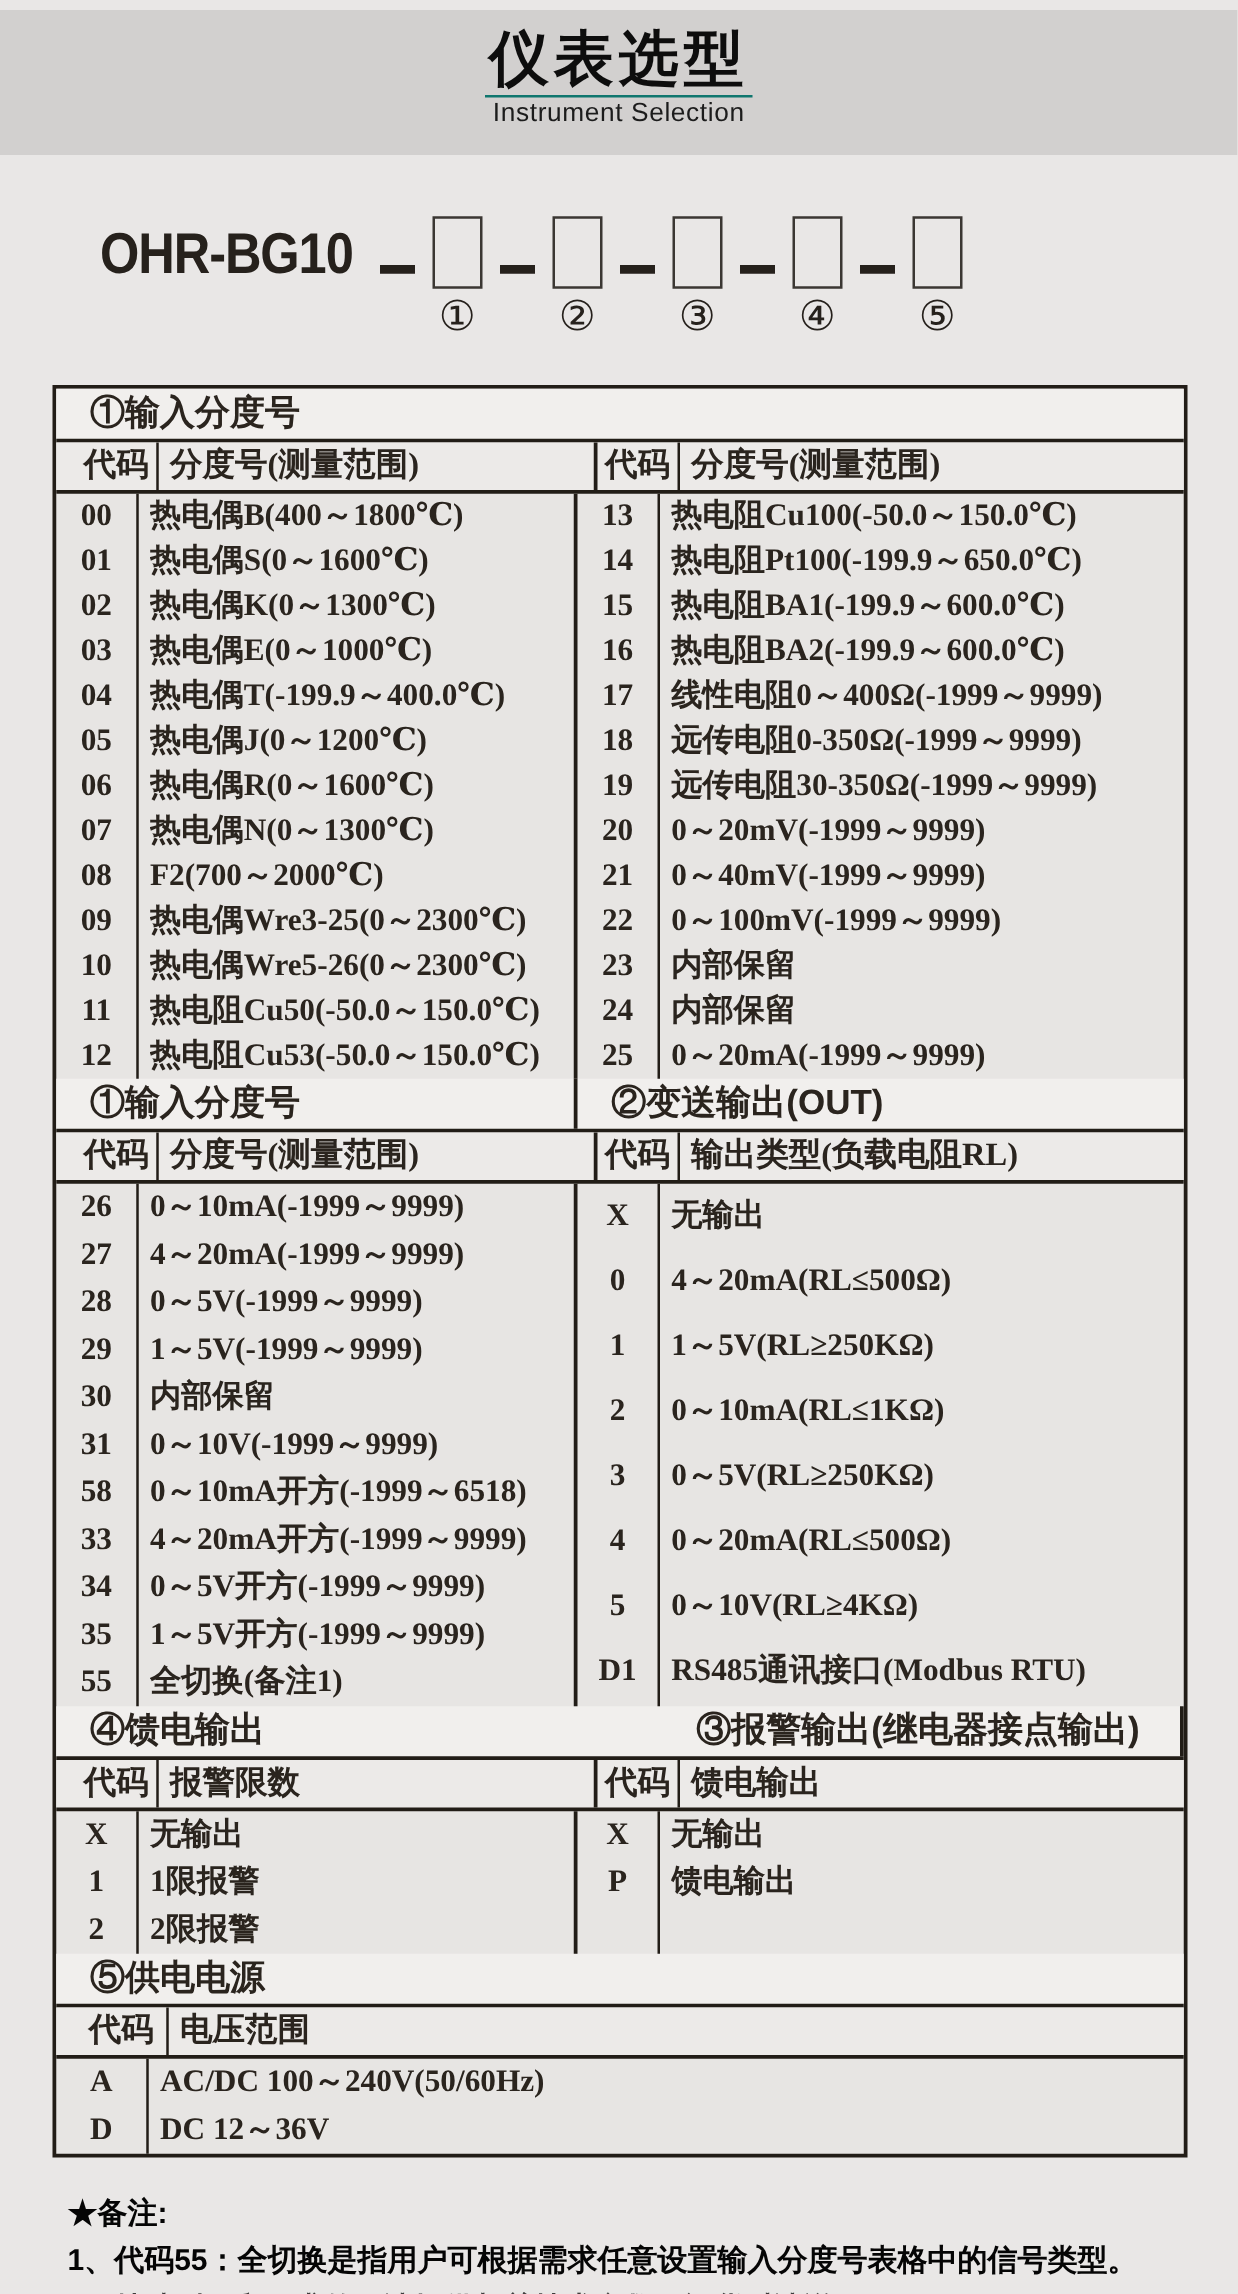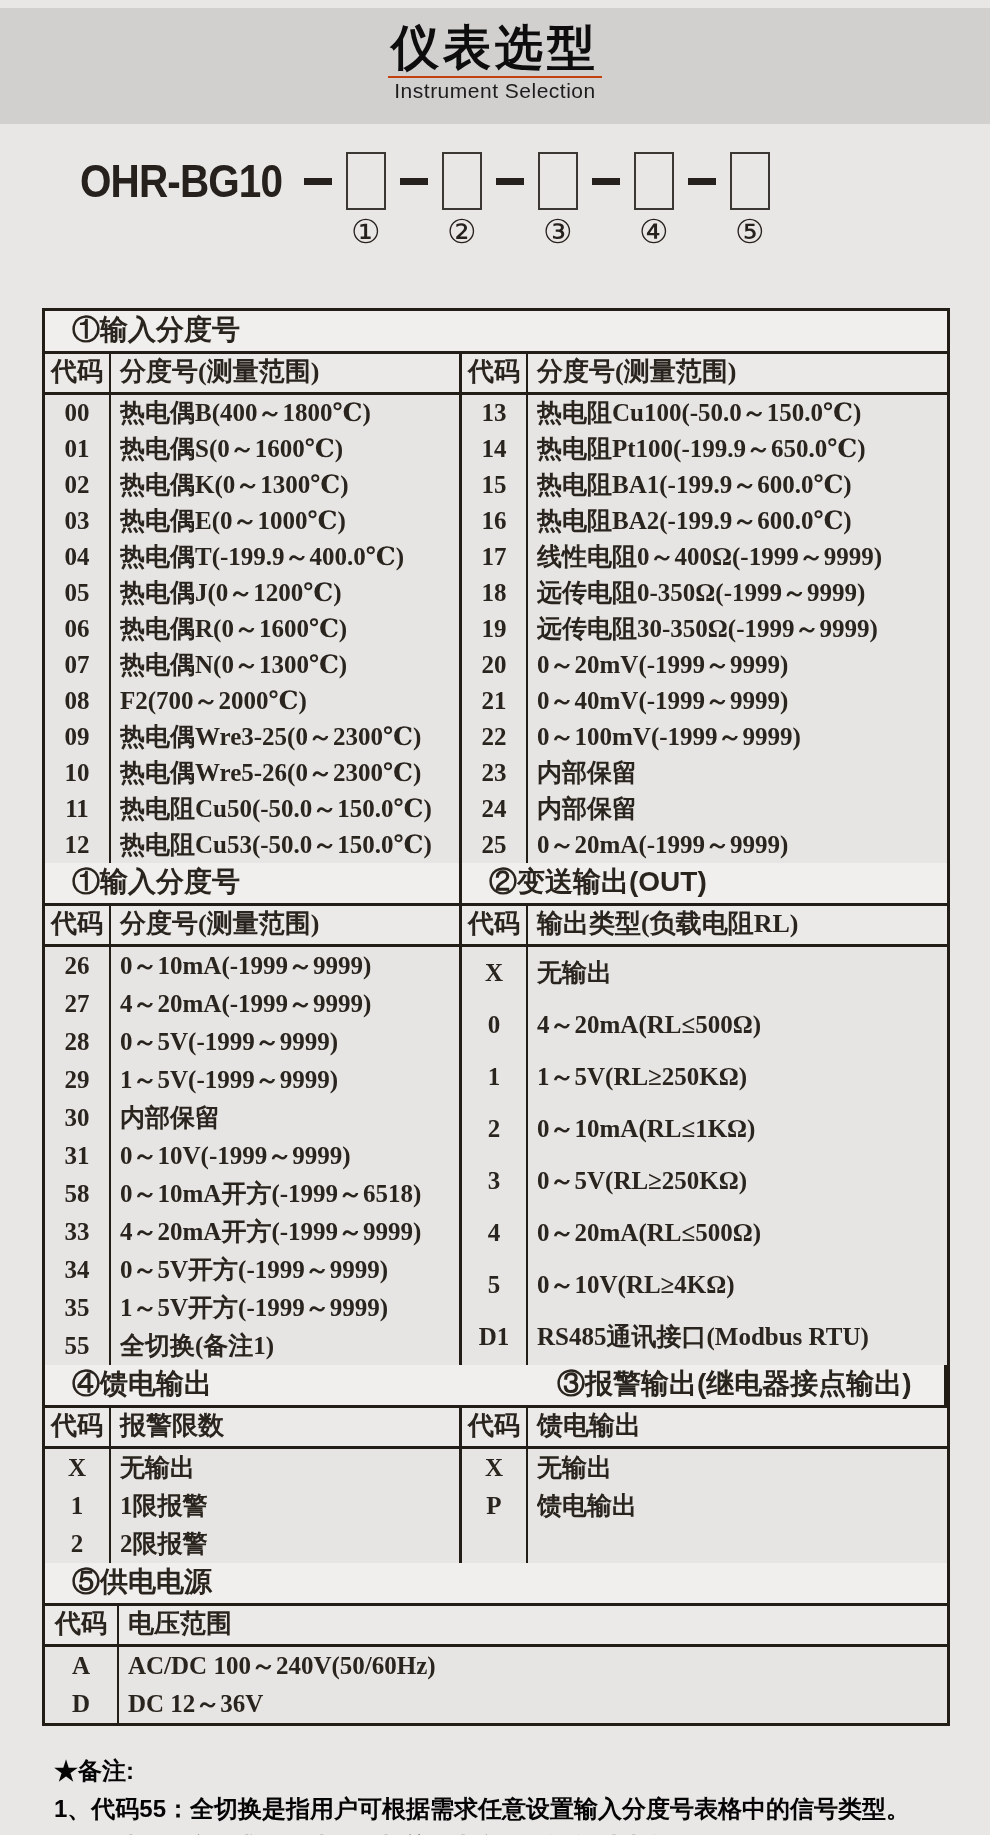--- a/index.html
+++ b/index.html
@@ -12,43 +12,43 @@
   }
   *{box-sizing:border-box;margin:0;padding:0;}
   html,body{width:990px;background:var(--page);}
   body{height:1835px;overflow:hidden;color:var(--ink);font-family:"Liberation Sans",sans-serif;position:relative;}
 
   
   .banner{margin-top:8px;height:116px;background:var(--banner);text-align:center;}
   .banner-inner{display:inline-block;padding-top:12px;}
   .banner h1{font-size:48px;font-weight:700;letter-spacing:4px;color:#0d0d0d;line-height:56px;}
   .subtitle{display:inline-block;font-size:21px;font-weight:400;color:#1c1c1c;
-            border-top:2px solid #c2410c;padding:1px 6px 0;letter-spacing:0.5px;}
+            border-top:2px solid #0f766e;padding:1px 6px 0;letter-spacing:0.5px;}
 
   
-  .model-row{display:flex;align-items:flex-start;margin:28px 0 0 80px;height:100px;}
+  .model-row{display:flex;align-items:center;margin:28px 0 0 80px;height:100px;}
   .prefix{font-size:46px;font-weight:700;letter-spacing:-1px;line-height:58px;
           transform:scaleX(.88);transform-origin:left center;color:#26211c;}
   .dash{width:28px;height:7px;background:#26211c;margin:26px 14px 0 14px;flex:none;}
   .dash.first{margin-left:-6px;}
   .slot{position:relative;width:40px;height:58px;flex:none;}
   .box{display:block;width:40px;height:58px;border:2px solid #3b3733;background:transparent;}
   .pos{position:absolute;top:62px;left:50%;transform:translateX(-50%);
        font-size:33px;line-height:36px;color:#26211c;font-family:"DejaVu Sans",sans-serif;}
 
   
   .tbl{width:908px;margin:56px 0 0 42px;border:3px solid var(--line);background:var(--cellbg);}
   .band{display:flex;background:var(--bandbg);border-bottom:3px solid var(--line);}
   .band .bcell{height:40px;line-height:38px;font-size:28px;font-weight:700;padding-left:27px;
                white-space:nowrap;overflow:hidden;}
   .band .bcell.halfL{width:417px;border-right:3px solid var(--line);}
   .band .bcell.grow{flex:1;}
 
   .subrow{display:flex;border-bottom:3px solid var(--line);background:#eceae8;
-          font-family:"Liberation Serif","DejaVu Serif",serif;font-weight:700;}
+          font-family:"Liberation Serif","DejaVu Serif",serif;font-weight:700;padding-left:16px;}
   .subrow .h{height:38px;line-height:36px;font-size:26px;white-space:nowrap;overflow:hidden;}
   .datarow{display:flex;font-family:"Liberation Serif","DejaVu Serif",serif;font-weight:600;}
   .col{overflow:hidden;}
   .c-code{width:66px;border-right:2px solid var(--line);text-align:center;flex:none;}
   .c-desc{width:351px;border-right:3px solid var(--line);padding-left:9px;flex:none;}
   .c-code2{width:66px;border-right:2px solid var(--line);text-align:center;flex:none;}
   .c-last{flex:1;padding-left:9px;border-right:none;}
   .c-code5{width:74px;border-right:2px solid var(--line);text-align:center;flex:none;}
 
   .cell{height:37px;line-height:37px;font-size:25px;white-space:nowrap;overflow:hidden;}

